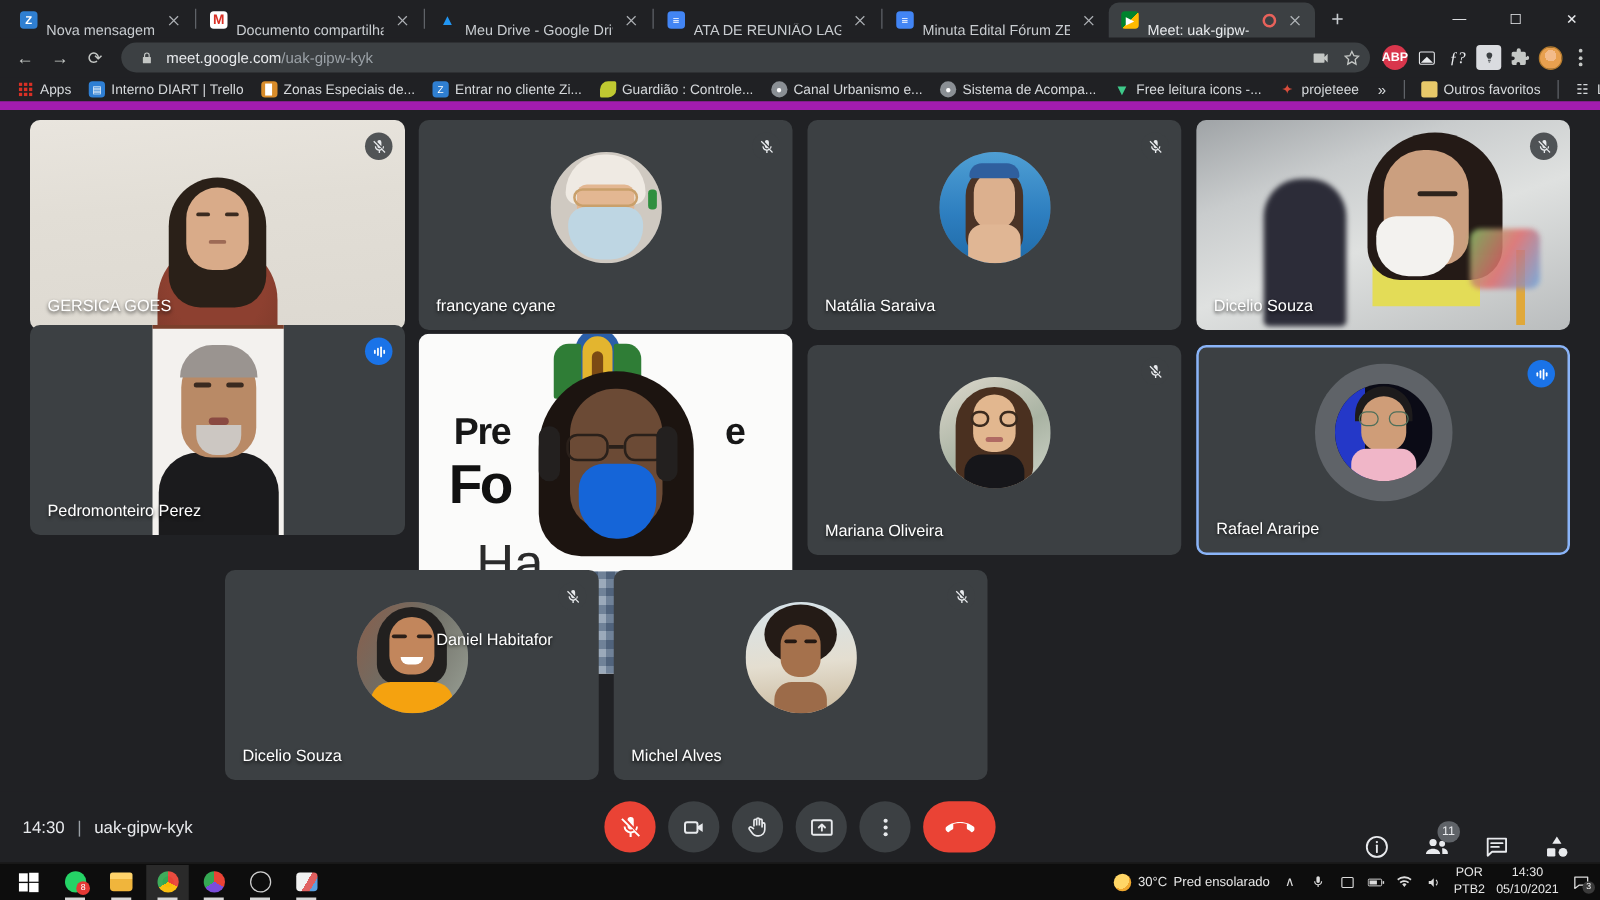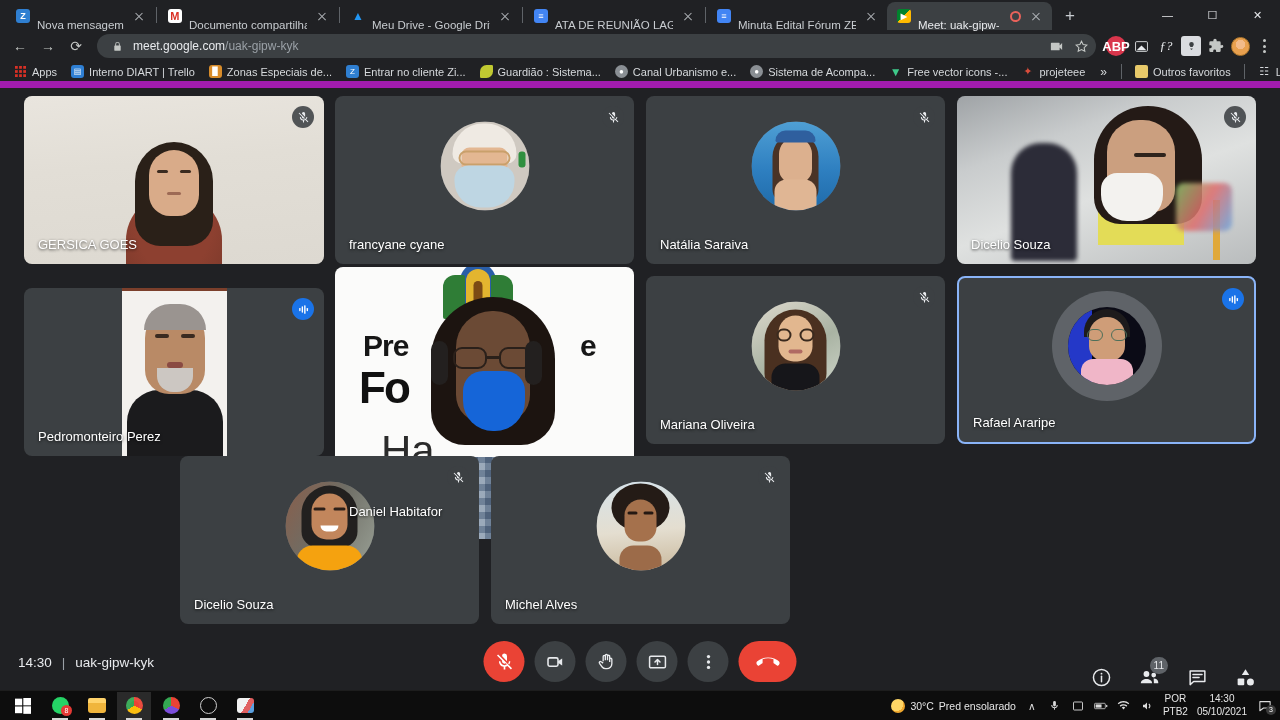--- a/index.html
+++ b/index.html
@@ -267,21 +267,21 @@
           </svg>
       </span>
       <span class="tbicon">
         <svg viewBox="0 0 24 24" fill="none" stroke="currentColor" stroke-width="1.7" style="width:15px;height:15px;">
             <path d="M12 3.5l2.6 5.4 5.9.8-4.3 4.1 1.1 5.9-5.3-2.9-5.3 2.9 1.1-5.9-4.3-4.1 5.9-.8z"></path>
           </svg>
       </span>
     </div>
 
     <div class="extbar">
-      <div class="ext" style="background:#d9364c;color:#fff;border-radius:50%;font-size:13px;font-weight:bold;">ABP</div>
+      <div class="ext" style="background:#d9364c;color:#fff;border-radius:50%;font-size:10px;font-weight:bold;">ABP</div>
       <div class="ext">
         <svg viewBox="0 0 24 24" style="width:17px;height:13px;">
             <rect x="1" y="3" width="22" height="18" rx="2" fill="none" stroke="#e8eaed" stroke-width="1.6"></rect>
             <path d="M3 19l9-9 9 9z" fill="#e8eaed"></path>
           </svg>
       </div>
       <div class="ext" style="font-style:italic;font-size:13px;color:#e8eaed;font-family:'Liberation Serif',serif;">ƒ?</div>
       <div class="ext" style="background:#dadce0;border-radius:3px;">
         <svg viewBox="0 0 24 24" fill="#3c4043" style="width:11px;height:11px;">
             <path d="M12 2a5 5 0 00-5 5c0 2 1 3.2 1.8 4.2.5.7.7 1.2.7 1.8h5c0-.6.2-1.1.7-1.8C16 10.2 17 9 17 7a5 5 0 00-5-5zM9.5 15h5v1.5h-5zm.5 3h4l-1 1.5h-2z"></path>
@@ -327,33 +327,33 @@
     <div class="bm">
       <span class="bicon" style="background:#d88c2a;">▉</span>
       <span>Zonas Especiais de...</span>
     </div>
     <div class="bm">
       <span class="bicon" style="background:#2f7fd1;">Z</span>
       <span>Entrar no cliente Zi...</span>
     </div>
     <div class="bm">
       <span class="bicon" style="background:#c0c931;border-radius:50% 10% 50% 10%;"></span>
-      <span>Guardião : Sistema...</span>
+      <span>Guardião : Controle...</span>
     </div>
     <div class="bm">
       <span class="bicon" style="background:#8a8f94;border-radius:50%;">●</span>
       <span>Canal Urbanismo e...</span>
     </div>
     <div class="bm">
       <span class="bicon" style="background:#8a8f94;border-radius:50%;">●</span>
       <span>Sistema de Acompa...</span>
     </div>
     <div class="bm">
       <span class="bicon" style="background:transparent;color:#3ec98a;font-size:12px;">▼</span>
-      <span>Free vector icons -...</span>
+      <span>Free leitura icons -...</span>
     </div>
     <div class="bm">
       <span class="bicon" style="background:transparent;color:#d94d3c;font-size:11px;">✦</span>
       <span>projeteee</span>
     </div>
     <div class="bmchev">»</div>
     <div class="bmdiv"></div>
     <div class="bm">
       <span class="bicon" style="background:#e8c96a;border-radius:2px;"></span>
       <span>Outros favoritos</span>
@@ -434,21 +434,21 @@
           <div style="position:absolute;right:8%;top:52%;width:56px;height:48px;background:linear-gradient(120deg,#8fc96e,#e06b6b,#6ba7e0);border-radius:8px;filter:blur(2px);opacity:.85;"></div>
         </div>
         <div class="mic-badge">
           <svg viewBox="0 0 24 24" fill="#e8eaed">
               <path d="M19 11h-1.7a5.3 5.3 0 01-.9 2.9l1.2 1.2A7 7 0 0019 11zM15 11.2V5a3 3 0 00-6-.2l6 6.4zM4.3 3L3 4.3l6 6V11a3 3 0 004.6 2.5l1.3 1.3A5 5 0 017 11H5.3A6.7 6.7 0 0011 17.6V21h2v-3.4a6.6 6.6 0 002.5-.9l4.2 4.2 1.3-1.3z"></path>
             </svg>
         </div>
         <div class="name">Dicelio Souza</div>
       </div>
 
-      <div class="tile" style="left:24px; top:200px; width:300px; height:168px;">
+      <div class="tile" style="left:24px; top:172px; width:300px; height:168px;">
         <div style="position:absolute;left:98px;top:-6px;width:105px;height:180px;background:#f3f1ee;">
           <div style="position:absolute;left:0;top:0;width:105px;height:9px;background:#7b3f2b;"></div>
           <div style="position:absolute;left:50%;top:108px;transform:translateX(-50%);width:96px;height:72px;background:#1b1b1d;border-radius:32px 32px 0 0;"></div>
           <div style="position:absolute;left:50%;top:26px;transform:translateX(-50%);width:60px;height:86px;background:#b98a66;border-radius:30px 30px 24px 24px;"></div>
           <div style="position:absolute;left:50%;top:22px;transform:translateX(-50%);width:62px;height:26px;background:#9a9490;border-radius:30px 30px 0 0;"></div>
           <div style="position:absolute;left:50%;top:52px;transform:translateX(-50%);width:40px;height:4px;">
             <span style="position:absolute;left:0;width:14px;height:4px;background:#3a2a20;border-radius:2px;display:block;"></span>
             <span style="position:absolute;right:0;width:14px;height:4px;background:#3a2a20;border-radius:2px;display:block;"></span>
           </div>
           <div style="position:absolute;left:50%;top:86px;transform:translateX(-50%);width:36px;height:24px;background:#ccc7c2;border-radius:0 0 16px 16px;"></div>

